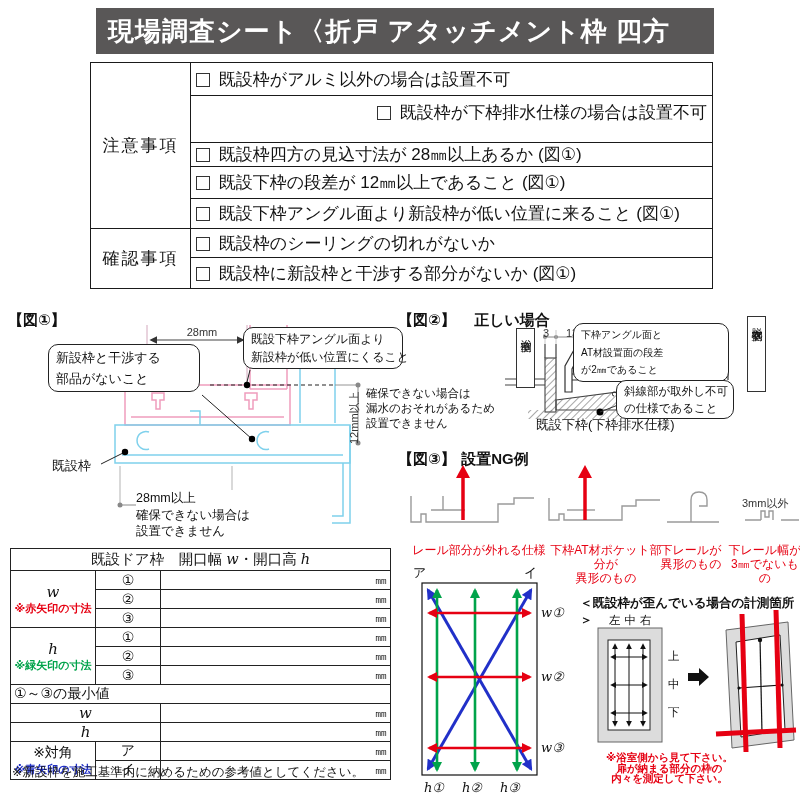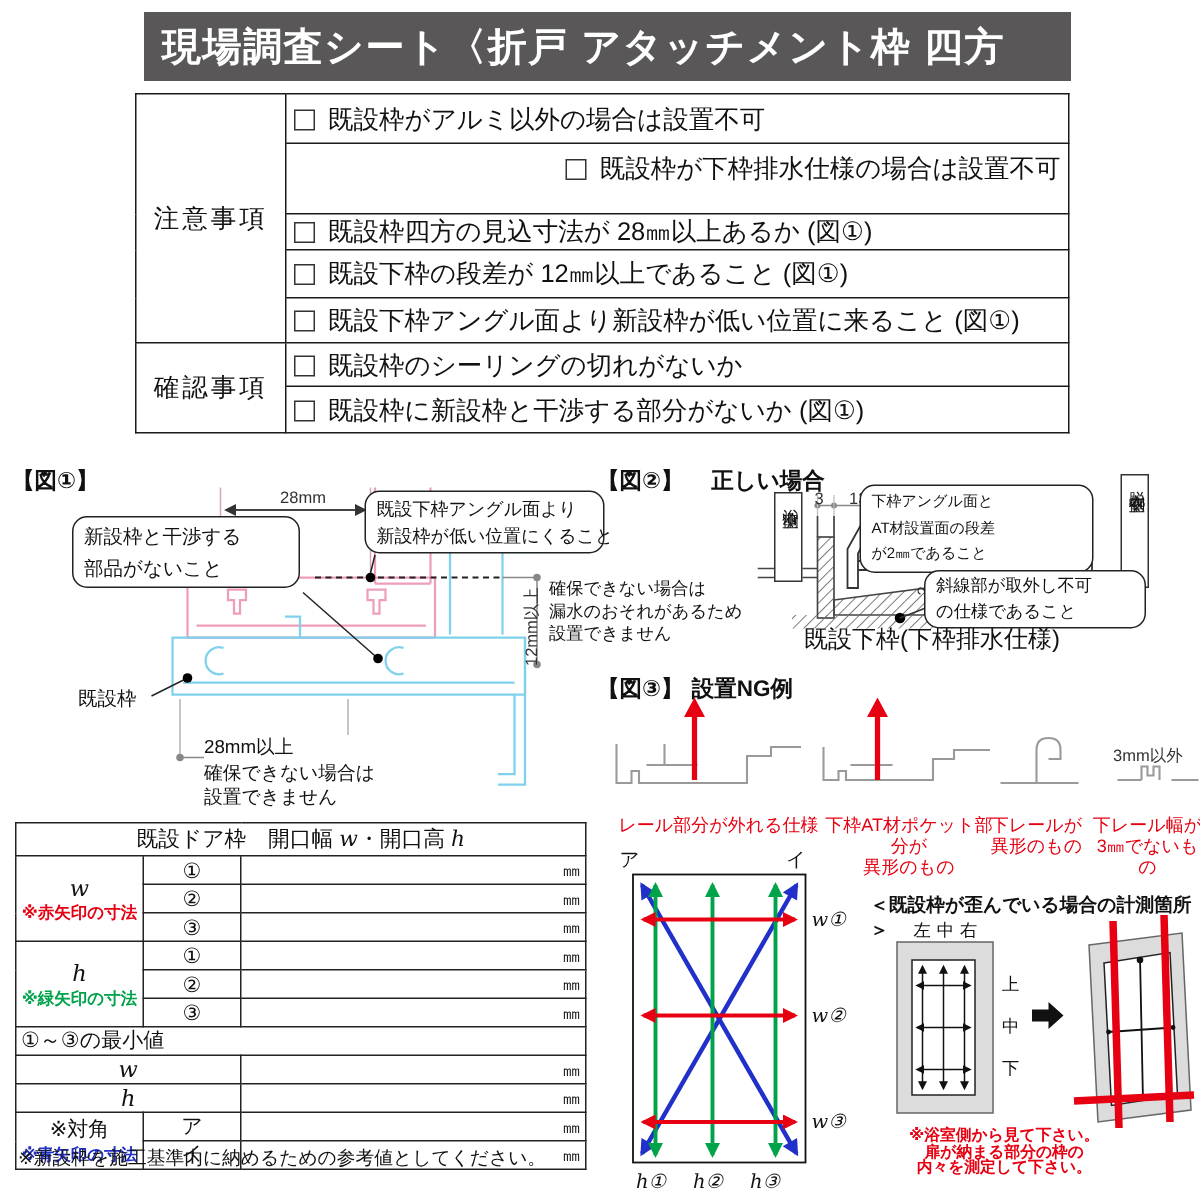--- a/index.html
+++ b/index.html
@@ -226,25 +226,25 @@
   <div class="vlabel" style="left:747px;top:316px;height:76px">脱衣室側</div>
   <div class="abs dim" style="left:543px;top:327px">3</div>
   <div class="abs dim" style="left:566px;top:327px">13.5</div>
   <div class="abs dim" style="left:613px;top:388px;transform:rotate(-90deg)">2</div>
 
   <div class="callout" style="left:573px;top:323px;width:156px;font-size:10px;line-height:17.5px">
     <div>下枠アングル面と</div>
     <div>AT材設置面の段差</div>
     <div>が2㎜であること</div>
   </div>
-  <div class="callout" style="left:616px;top:380px;width:148px;font-size:11.5px;line-height:16.5px">
+  <div class="callout" style="left:616px;top:380px;width:118px;font-size:11.5px;line-height:16.5px">
     <div>斜線部が取外し不可</div>
     <div>の仕様であること</div>
   </div>
-  <div class="abs" style="left:536px;top:416px;font-size:16px">既設下枠(下枠排水仕様)</div>
+  <div class="abs" style="left:536px;top:416px;font-size:13px">既設下枠(下枠排水仕様)</div>
 
   <div class="abs" style="left:398px;top:450px">
     <span class="figlabel">【図③】</span>
     <span class="figlabel" style="margin-left:1px">設置NG例</span>
   </div>
 
   <svg class="abs" style="left:405px;top:462px" width="395" height="80" viewBox="0 0 395 80">
     <g stroke="#9a9a9a" stroke-width="1.4" fill="none">
       <path d="M6,34 v26 h10 v-8 h5 v8 h72 v-18 h16 v-6 h20"></path>
       <path d="M26,48 h34 M38,34 v14"></path>

